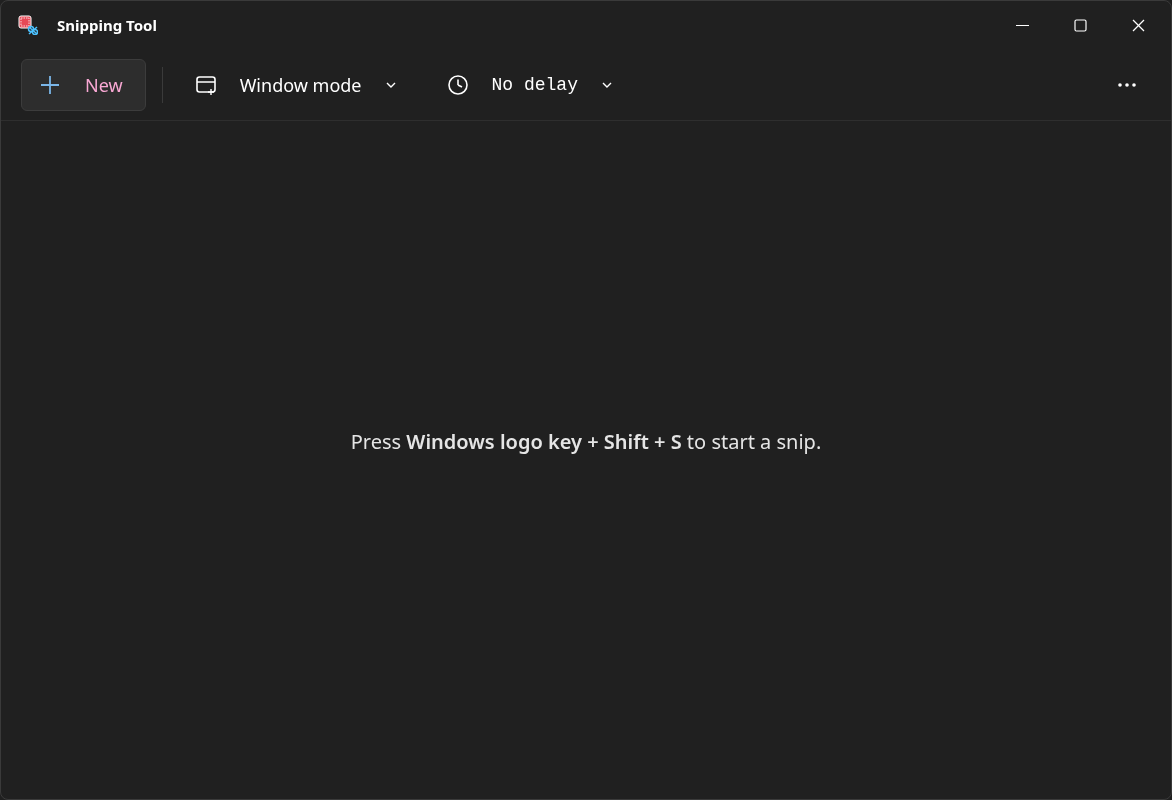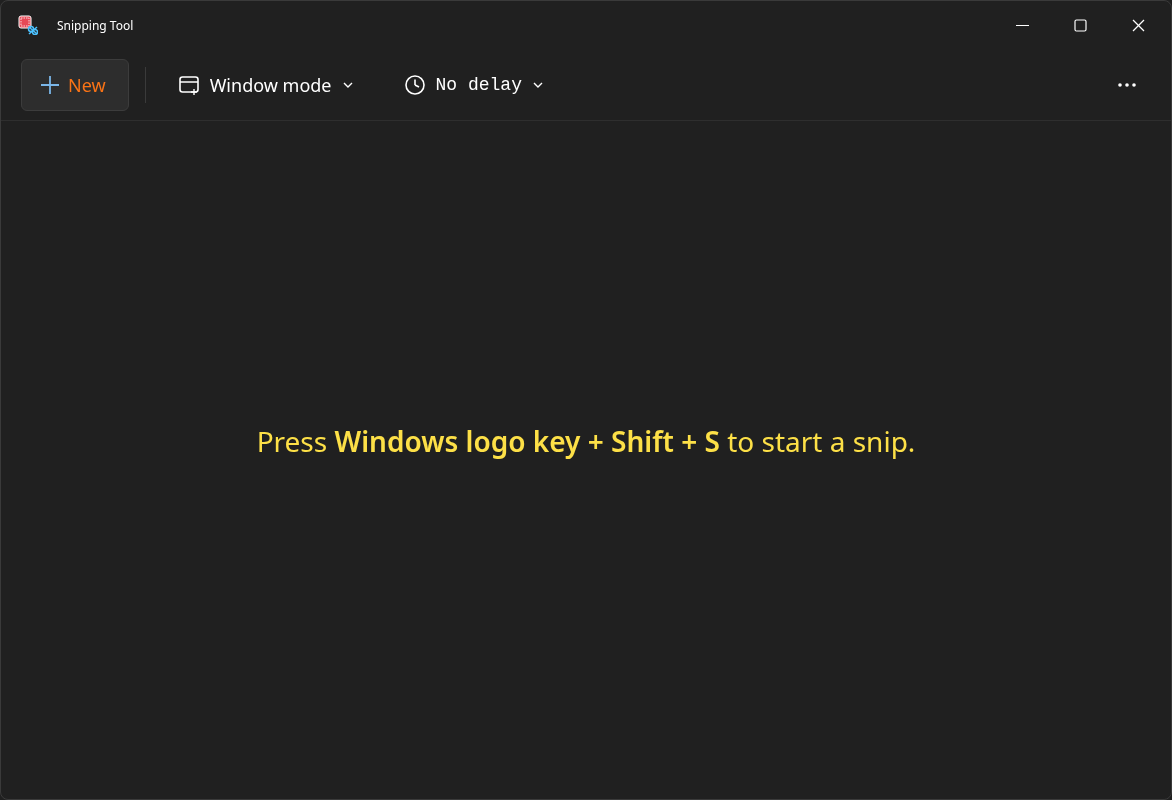--- a/index.html
+++ b/index.html
@@ -19,22 +19,22 @@
   }
   .app-icon {
     width: 22px;
     height: 22px;
     margin-right: 18px;
     display: flex;
     align-items: center;
     justify-content: center;
   }
   .app-title {
-    font-size: 12px;
-    font-weight: 400;
+    font-size: 15px;
+    font-weight: 700;
     flex: 0 0 auto;
   }
   .titlebar-spacer { flex: 1; }
   .win-btn {
     width: 58px;
     height: 44px;
     display: flex;
     align-items: center;
     justify-content: center;
     color: #ffffff;
@@ -43,43 +43,43 @@
   .toolbar {
     height: 72px;
     display: flex;
     align-items: center;
     padding: 0 20px;
     border-bottom: 1px solid #2e2e2e;
   }
   .btn {
     display: flex;
     align-items: center;
-    gap: 8px;
+    gap: 25px;
     height: 52px;
     padding: 0 20px;
     border-radius: 6px;
     font-size: 18px;
     font-weight: 400;
-    color: #f97316;
+    color: #f9a8d4;
   }
   .btn-new {
     background: #2d2d2d;
     border: 1px solid #3c3c3c;
     padding: 0 22px 0 18px;
   }
   .divider {
     width: 1px;
     height: 36px;
     background: #3a3a3a;
     margin: 0 18px 0 16px;
   }
   .dropdown {
     display: flex;
     align-items: center;
-    gap: 10px;
+    gap: 23px;
     height: 52px;
     padding: 0 14px;
     border-radius: 6px;
     font-size: 18px;
   }
   .dropdown + .dropdown { margin-left: 22px; font-family: Liberation Mono, monospace; }
   .toolbar-spacer { flex: 1; }
   .more-btn {
     width: 48px;
     height: 48px;
@@ -88,23 +88,23 @@
     justify-content: center;
     border-radius: 6px;
   }
   .content {
     height: calc(800px - 48px - 72px);
     display: flex;
     align-items: center;
     justify-content: center;
   }
   .hint {
-    font-size: 28px;
+    font-size: 20px;
     font-weight: 400;
-    color: #fde047;
+    color: #e5e5e5;
     text-align: center;
     margin-top: -40px;
   }
   .hint b { font-weight: 600; }
   .chevron {
     width: 12px;
     height: 12px;
   }
   .plus-icon { color: #7ab6e8; }
 </style>

